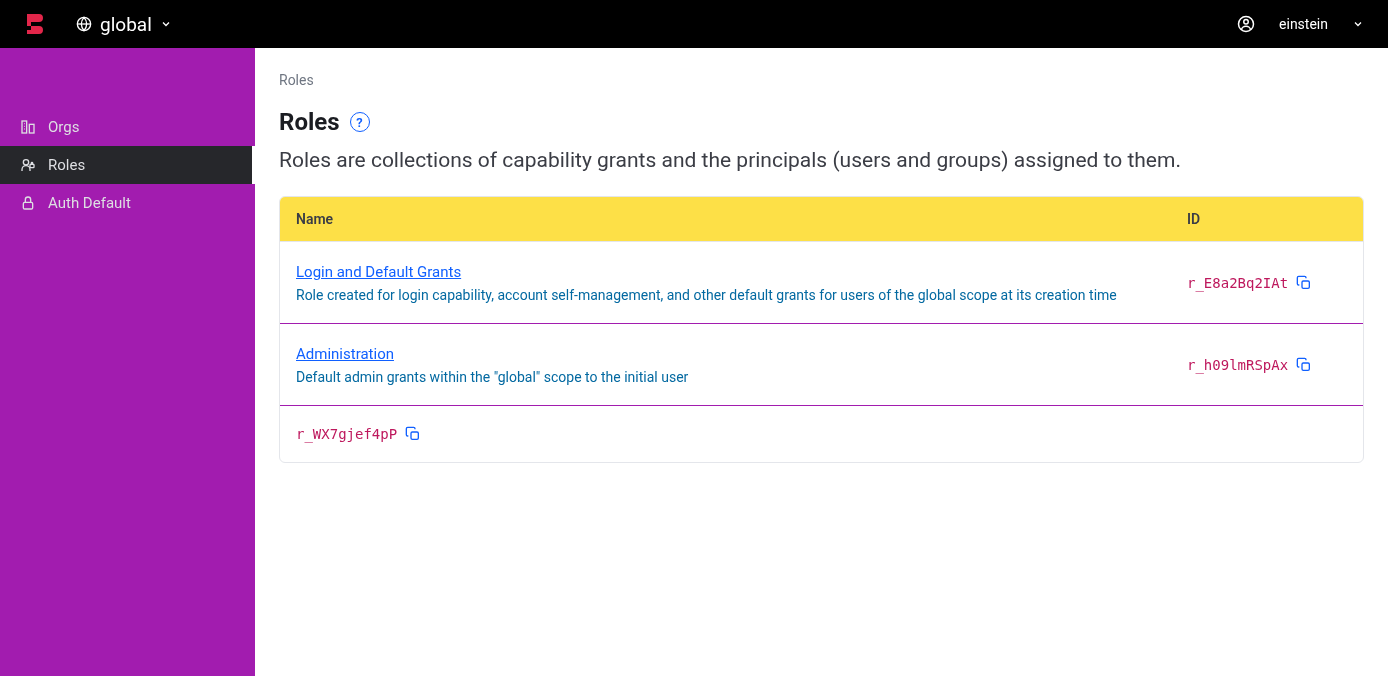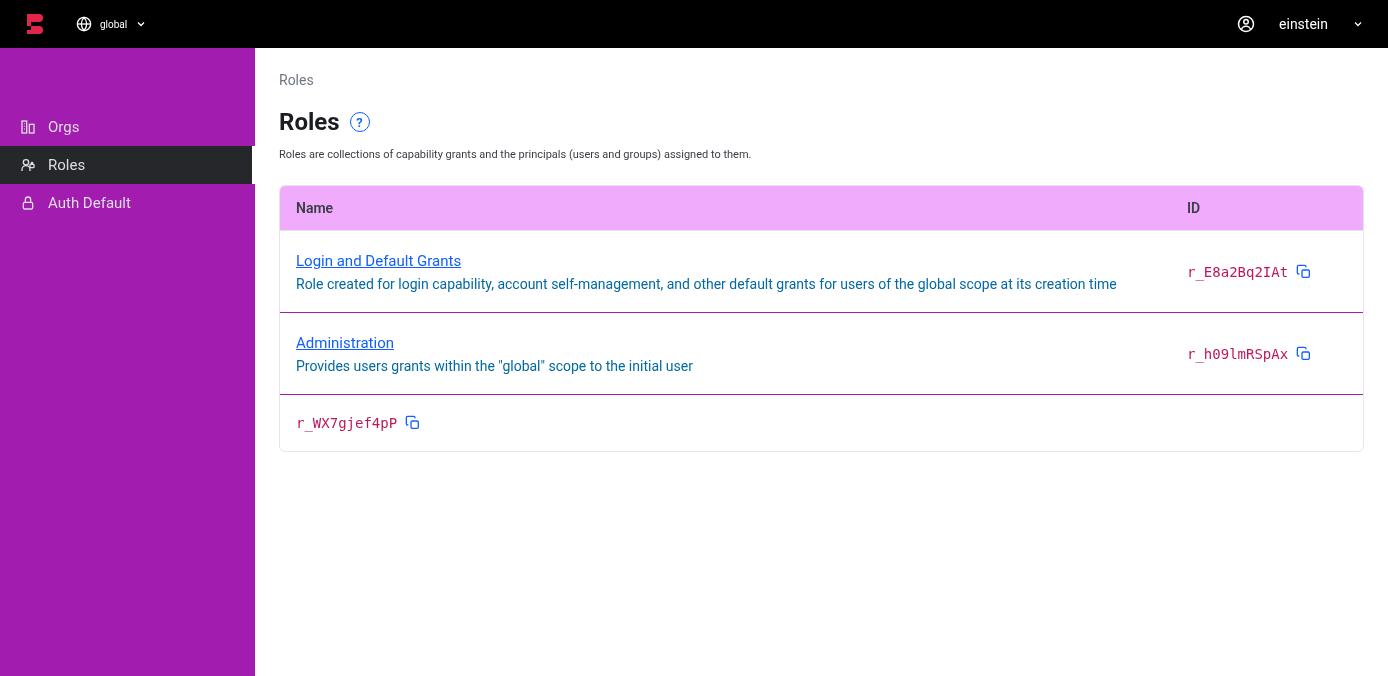--- a/index.html
+++ b/index.html
@@ -1,40 +1,40 @@
 <!DOCTYPE html>
 <html><head>
   <meta charset="utf-8">
   <style>
     * { margin: 0; padding: 0; box-sizing: border-box; }
     body { font-family: -apple-system, BlinkMacSystemFont, 'Segoe UI', Roboto, sans-serif; background: #fff; width: 1388px; height: 676px; overflow: hidden; }
     
     .header { background: #000; height: 48px; display: flex; align-items: center; justify-content: space-between; padding: 0 24px; }
     .header-left { display: flex; align-items: center; gap: 28px; }
     .logo { width: 24px; height: 24px; display: flex; align-items: center; justify-content: center; }
-    .scope-selector { display: flex; align-items: center; gap: 8px; color: #fff; font-size: 10px; cursor: pointer; }
+    .scope-selector { display: flex; align-items: center; gap: 8px; color: #fff; font-size: 19px; cursor: pointer; }
     .scope-selector svg { flex-shrink: 0; }
     .user-menu { display: flex; align-items: center; gap: 24px; color: #fff; font-size: 14px; cursor: pointer; }
     
     .layout { display: flex; height: calc(100% - 48px); }
     
     .sidebar { width: 255px; background: #a21caf; padding-top: 60px; }
     .sidebar-item { display: flex; align-items: center; gap: 12px; padding: 10px 20px; color: #dedfe3; font-size: 15px; cursor: pointer; }
     .sidebar-item.active { background: #26272b; border-right: 3px solid #fff; }
     .sidebar-item svg { flex-shrink: 0; }
     
     .main { flex: 1; padding: 24px 24px; overflow-y: auto; }
     .breadcrumb { color: #6f7682; font-size: 14px; margin-bottom: 20px; }
     .page-title-row { display: flex; align-items: center; gap: 10px; margin-bottom: 12px; }
     .page-title { font-size: 24px; font-weight: 700; color: #1b1d22; }
     .help-icon { width: 20px; height: 20px; border: 1.5px solid #1060ff; border-radius: 50%; display: flex; align-items: center; justify-content: center; color: #1060ff; font-size: 13px; font-weight: 600; cursor: pointer; }
-    .page-description { color: #3b3d45; font-size: 11px; margin-bottom: 24px; }
+    .page-description { color: #3b3d45; font-size: 21px; margin-bottom: 24px; }
     
     .table { border: 1px solid #e4e6eb; border-radius: 6px; overflow: hidden; }
-    .table-header { display: flex; background: #f0abfc; padding: 14px 16px; font-size: 14px; font-weight: 600; color: #3b3d45; border-bottom: 1px solid #e4e6eb; }
+    .table-header { display: flex; background: #fde047; padding: 14px 16px; font-size: 14px; font-weight: 600; color: #3b3d45; border-bottom: 1px solid #e4e6eb; }
     .table-row { display: flex; padding: 20px 16px; border-bottom: 1px solid #a21caf; align-items: center; }
     .table-row:last-child { border-bottom: none; }
     .col-name { flex: 1; }
     .col-id { width: 160px; display: flex; align-items: center; gap: 8px; justify-content: flex-start; }
     .role-link { color: #1060ff; font-size: 15px; text-decoration: underline; cursor: pointer; display: inline-block; margin-bottom: 6px; }
     .role-description { color: #0369a1; font-size: 14px; }
     .role-id { font-family: 'SF Mono', Menlo, Monaco, monospace; font-size: 14px; color: #be185d; }
     .copy-icon { width: 16px; height: 16px; color: #1060ff; cursor: pointer; flex-shrink: 0; }
   </style>
 </head>
@@ -126,21 +126,21 @@
           <svg class="copy-icon" viewBox="0 0 24 24" fill="none" stroke="currentColor" stroke-width="2">
             <rect x="9" y="9" width="11" height="11" rx="2"></rect>
             <path d="M5 15H4a2 2 0 0 1-2-2V4a2 2 0 0 1 2-2h9a2 2 0 0 1 2 2v1"></path>
           </svg>
         </div>
       </div>
 
       <div class="table-row">
         <div class="col-name">
           <a class="role-link">Administration</a>
-          <div class="role-description">Provides users grants within the "global" scope to the initial user</div>
+          <div class="role-description">Default admin grants within the "global" scope to the initial user</div>
         </div>
         <div class="col-id">
           <span class="role-id">r_h09lmRSpAx</span>
           <svg class="copy-icon" viewBox="0 0 24 24" fill="none" stroke="currentColor" stroke-width="2">
             <rect x="9" y="9" width="11" height="11" rx="2"></rect>
             <path d="M5 15H4a2 2 0 0 1-2-2V4a2 2 0 0 1 2-2h9a2 2 0 0 1 2 2v1"></path>
           </svg>
         </div>
       </div>
 

